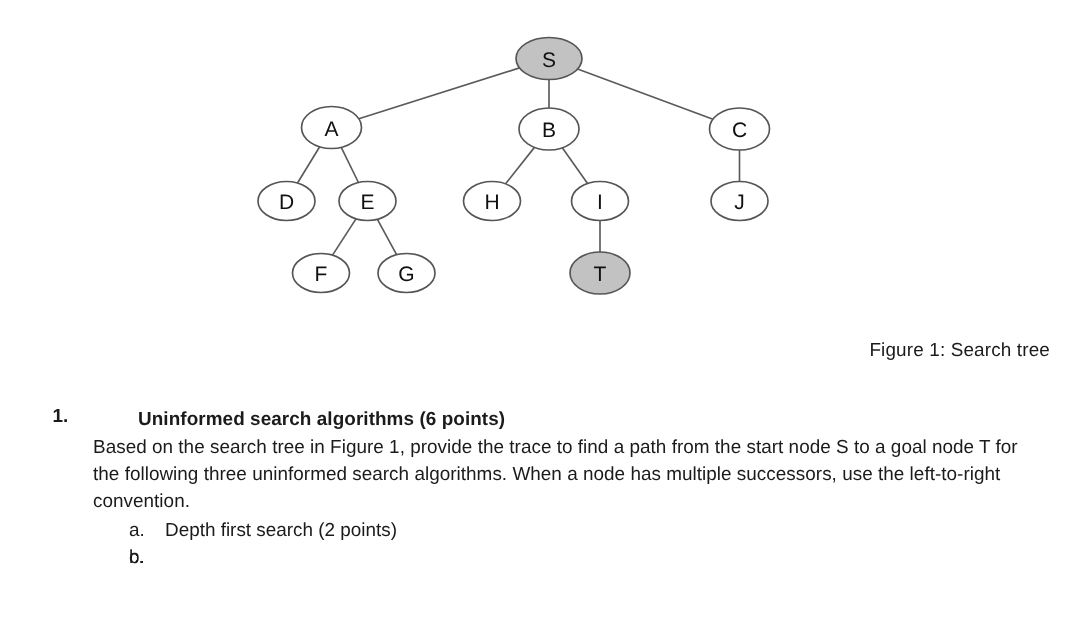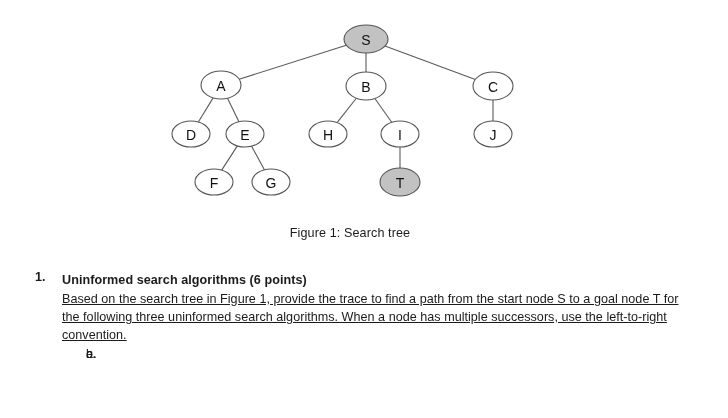--- a/index.html
+++ b/index.html
@@ -53,21 +53,21 @@
   .edge {
     stroke: #5a5a5a;
     stroke-width: 1.1;
     fill: none;
   }
   #figure-caption {
     position: absolute;
     left: 0;
     top: 226px;
     width: 700px;
-    text-align: center;
+    text-align: right;
     font-size: 12.6px;
     color: #1b1b1b;
     letter-spacing: 0.1px;
   }
   
   #question-block {
     position: absolute;
     left: 0;
     top: 270px;
     width: 728px;
@@ -81,29 +81,29 @@
     left: 35px;
     top: 0;
     font-weight: bold;
     font-size: 12.6px;
   }
   .q-title {
     font-weight: bold;
     font-size: 12.6px;
     line-height: 17px;
     letter-spacing: 0.05px;
+    margin-left: 30px;
   }
   .q-body {
     margin-top: 1px;
     padding-left: 62px;
     padding-right: 40px;
     font-size: 12.6px;
     line-height: 18px;
     letter-spacing: 0.02px;
-    text-decoration: underline;
   }
   .sub-list {
     margin-top: 2px;
     padding-left: 0;
   }
   .sub-item {
     position: relative;
     padding-left: 110px;
     font-size: 12.6px;
     line-height: 17.5px;
@@ -190,19 +190,19 @@
 
   <div id="figure-caption">Figure 1: Search tree</div>
 
   <div id="question-block">
     <div class="q-row">
       <span class="q-marker">1.</span>
       <span class="q-title">Uninformed search algorithms (6 points)</span>
     </div>
     <div class="q-body">Based on the search tree in Figure 1, provide the trace to find a path from the start node S to a goal node T for the following three uninformed search algorithms. When a node has multiple successors, use the left-to-right convention.</div>
     <div class="sub-list" id="sub-list">
-        <div class="sub-item"><span class="sub-marker">a.</span></div>
+        <div class="sub-item"><span class="sub-marker">a.</span><span>Depth first search (2 points)</span></div>
         <div class="sub-item"><span class="sub-marker">b.</span></div>
         <div class="sub-item"><span class="sub-marker">c.</span></div>
       </div>
   </div>
 
 </div>
 
 </body></html>

